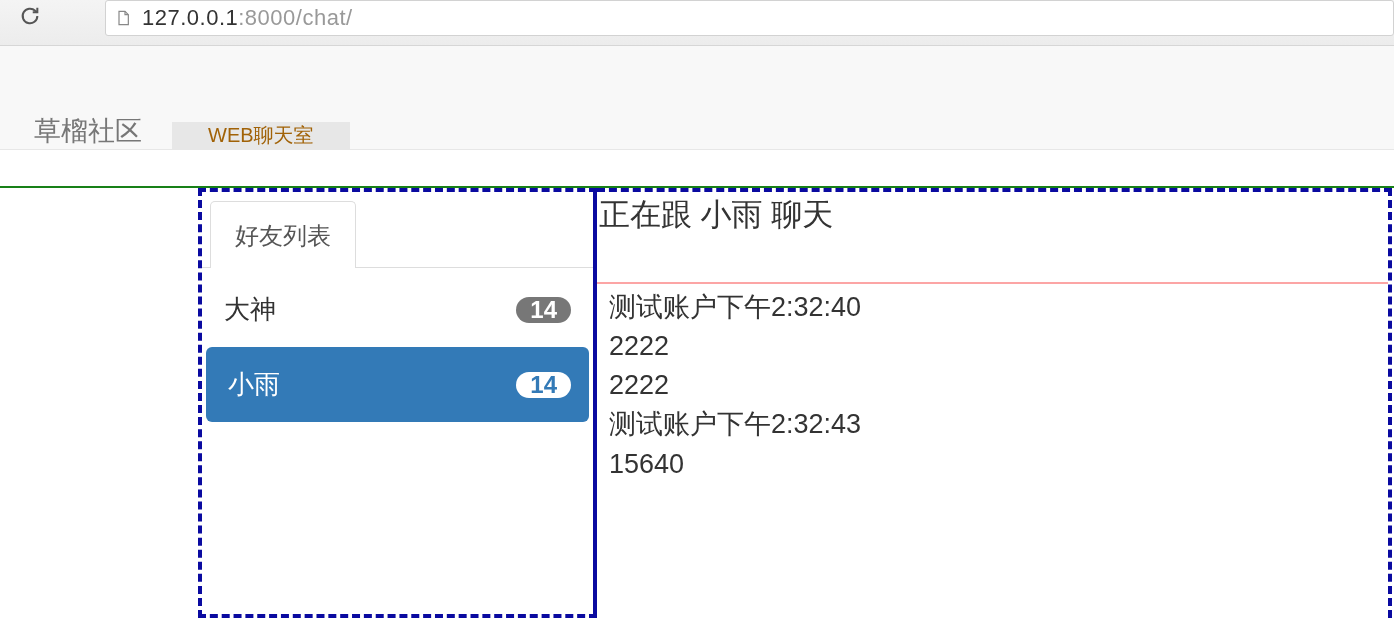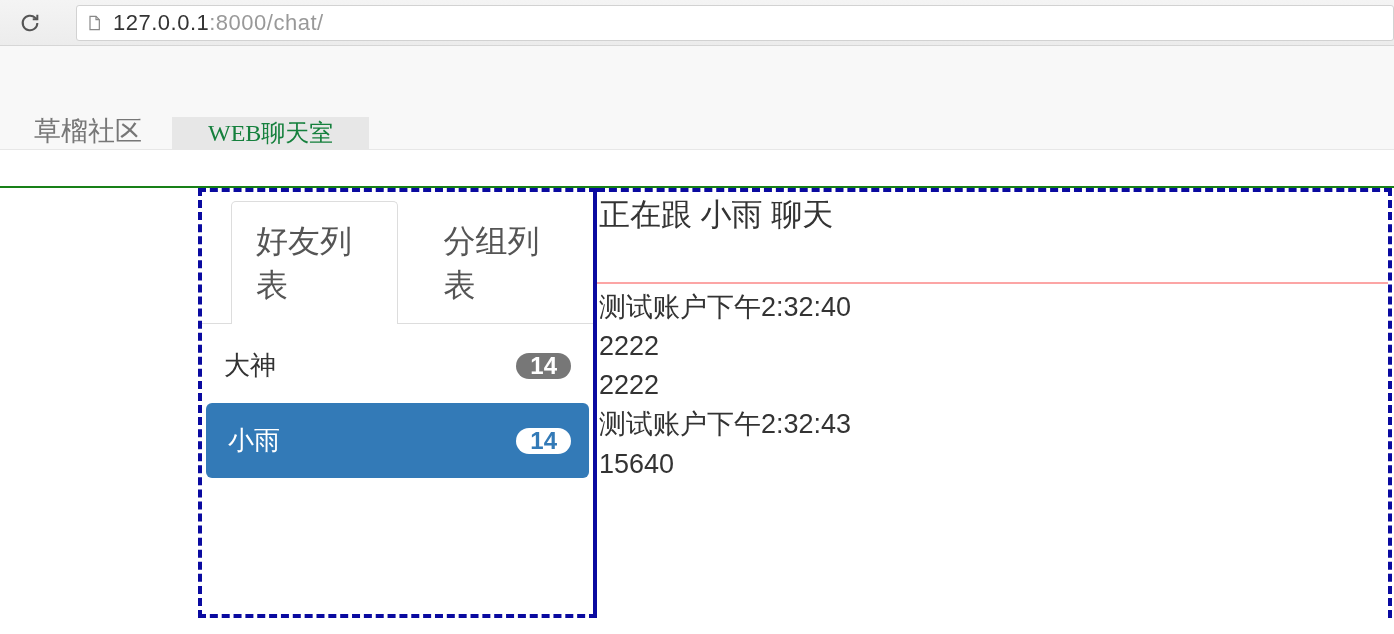--- a/index.html
+++ b/index.html
@@ -6,25 +6,25 @@
     body {
       font-family: -apple-system, "Helvetica Neue", Arial, "PingFang SC", "Hiragino Sans GB", "Microsoft YaHei", sans-serif;
       background: #fff;
       width: 1394px;
       height: 634px;
       overflow: hidden;
     }
     
     .browser-bar {
       display: flex;
-      align-items: center;
       height: 46px;
       background: linear-gradient(#f4f4f4, #ececec);
       border-bottom: 1px solid #d6d6d6;
       padding-left: 14px;
+      gap: 29px;
     }
     .reload-icon {
       width: 32px; height: 32px;
       display: flex; align-items: center; justify-content: center;
       color: #555;
       cursor: pointer;
     }
     .reload-icon svg { width: 22px; height: 22px; }
     .url-box {
       flex: 1;
@@ -57,24 +57,23 @@
     .brand {
       display: flex; align-items: center;
       padding: 0 30px 0 34px;
       font-size: 27px;
       color: #777;
       cursor: pointer;
     }
     .nav-item {
       display: flex; align-items: center;
       padding: 0 36px;
-      font-size: 24px;
-      color: #15803d;
-      cursor: pointer;
-      font-family: Liberation Serif, serif;
+      font-size: 20px;
+      color: #a16207;
+      cursor: pointer;
     }
     .nav-item.active {
       background: #e7e7e7;
     }
     
     .outer {
       border-top: 2px solid #188018;
       margin-top: 36px;
     }
     .layout {
@@ -89,29 +88,28 @@
       background: #fff;
       min-height: 430px;
     }
     .tabs {
       display: flex;
       border-bottom: 1px solid #ddd;
       padding: 8px 8px 0 8px;
     }
     .tab {
       padding: 18px 24px 16px 24px;
-      font-size: 32px;
+      font-size: 24px;
       color: #555;
       border: 1px solid transparent;
       border-bottom: none;
       cursor: pointer;
       position: relative;
       top: 1px;
       background: transparent;
-      margin-left: 21px;
     }
     .tab.active {
       border-color: #ddd;
       border-radius: 5px 5px 0 0;
       background: #fff;
     }
     .friend-list {
       list-style: none;
       margin-top: 4px;
     }
@@ -153,21 +151,21 @@
       flex-direction: column;
     }
     .chat-header {
       font-size: 31px;
       color: #333;
       padding: 2px 2px 0 2px;
       height: 92px;
       border-bottom: 2px solid #fca5a5;
     }
     .chat-body {
-      padding: 4px 2px;
+      padding: 4px 12px;
       font-size: 27px;
       color: #333;
       line-height: 1.45;
     }
     .msg { }
     .msg .meta { }
     .msg .text { }
   </style>
 </head>
 <body>
@@ -196,21 +194,20 @@
   <div class="brand">草榴社区</div>
   <div class="nav-item active">WEB聊天室</div>
 </div>
 
 <div class="outer">
   <div class="layout">
 
     <div class="sidebar">
       <div class="tabs">
         <div class="tab active">好友列表</div>
-        <div class="tab">分组列表</div>
       </div>
       <ul class="friend-list">
         <li class="friend-item">
           <span class="name">大神</span>
           <span class="badge">14</span>
         </li>
         <li class="friend-item selected">
           <span class="name">小雨</span>
           <span class="badge">14</span>
         </li>

